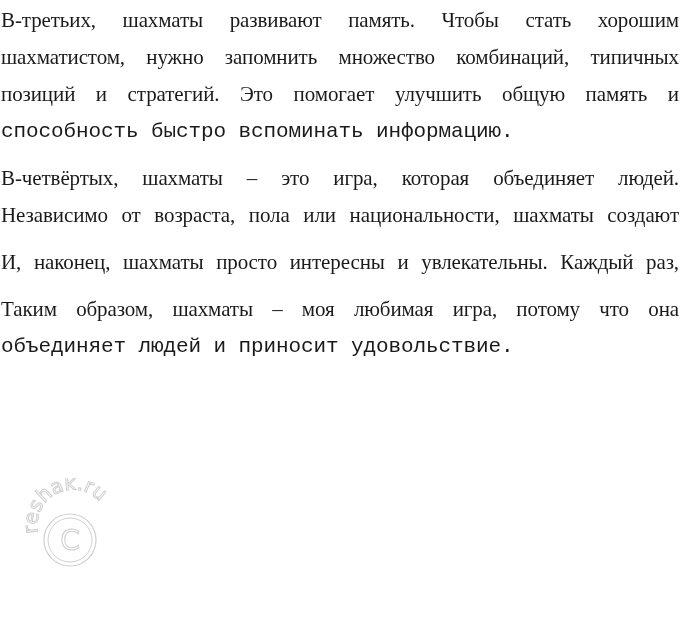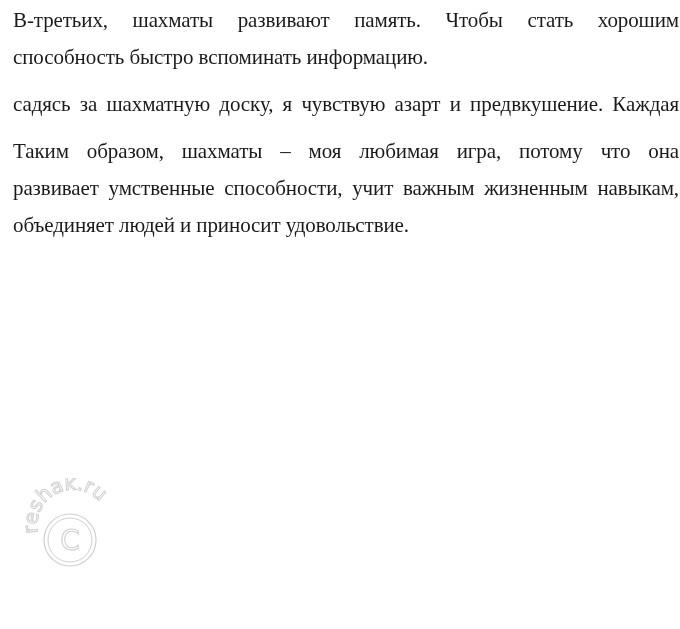--- a/index.html
+++ b/index.html
@@ -15,65 +15,69 @@
       font-family: "Liberation Serif", "DejaVu Serif", serif;
       color: #1a1a1a;
     }
     .doc {
       position: absolute;
       left: 1px;
       top: 2px;
       width: 678px;
     }
     .para {
-      margin: 0 0 10px 12px;
+      margin: 0 0 10px 0;
     }
     .line {
       display: block;
       height: 37px;
       line-height: 37px;
       font-size: 21px;
       white-space: nowrap;
       text-align: justify;
       text-align-last: justify;
       letter-spacing: -0.1px;
     }
     .line.last {
       text-align-last: left;
+      font-family: Liberation Mono, monospace;
     }
     .watermark {
       position: absolute;
       left: 18px;
       top: 478px;
       width: 110px;
       height: 110px;
       pointer-events: none;
       opacity: 0.55;
     }
   </style>
 </head>
 <body>
 
 <div class="doc">
 
   <div class="para">
     <span class="line">В-третьих, шахматы развивают память. Чтобы стать хорошим</span>
+    <span class="line">шахматистом, нужно запомнить множество комбинаций, типичных</span>
+    <span class="line">позиций и стратегий. Это помогает улучшить общую память и</span>
     <span class="line last">способность быстро вспоминать информацию.</span>
   </div>
 
   <div class="para">
+    <span class="line">В-четвёртых, шахматы – это игра, которая объединяет людей.</span>
+    <span class="line">Независимо от возраста, пола или национальности, шахматы создают</span>
   </div>
 
   <div class="para">
-    <span class="line">садясь за шахматную доску, я чувствую азарт и предвкушение. Каждая</span>
+    <span class="line">И, наконец, шахматы просто интересны и увлекательны. Каждый раз,</span>
   </div>
 
   <div class="para">
     <span class="line">Таким образом, шахматы – моя любимая игра, потому что она</span>
-    <span class="line">развивает умственные способности, учит важным жизненным навыкам,</span>
     <span class="line last">объединяет людей и приносит удовольствие.</span>
   </div>
 
 </div>
 
 <div class="watermark">
   <svg width="110" height="110" viewBox="0 0 110 110">
     <defs>
       <path id="wmArc" d="M 20 55 A 35 35 0 0 1 90 40"></path>
     </defs>

